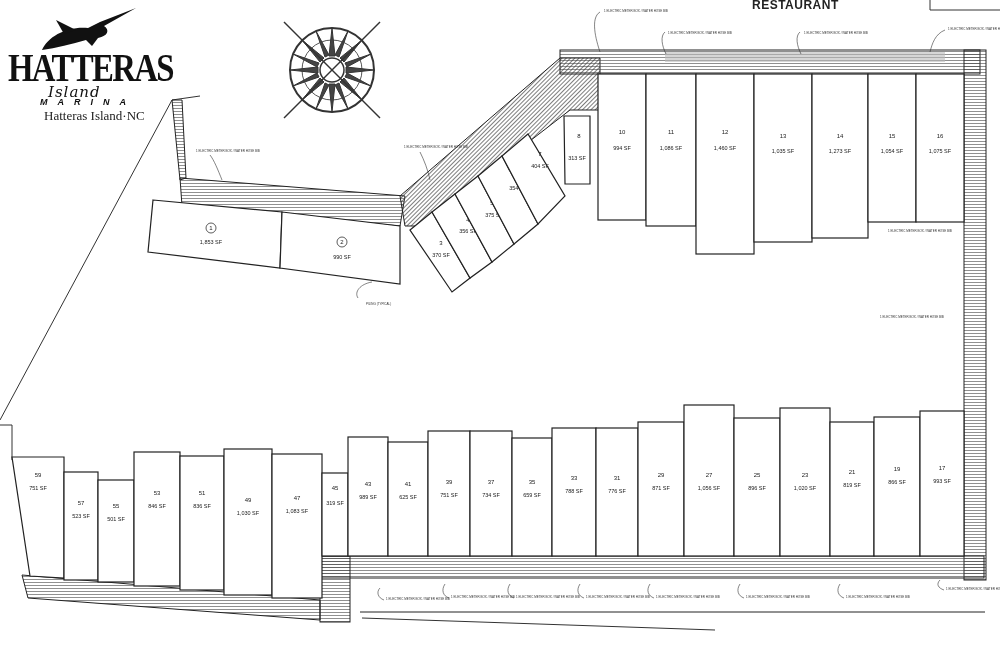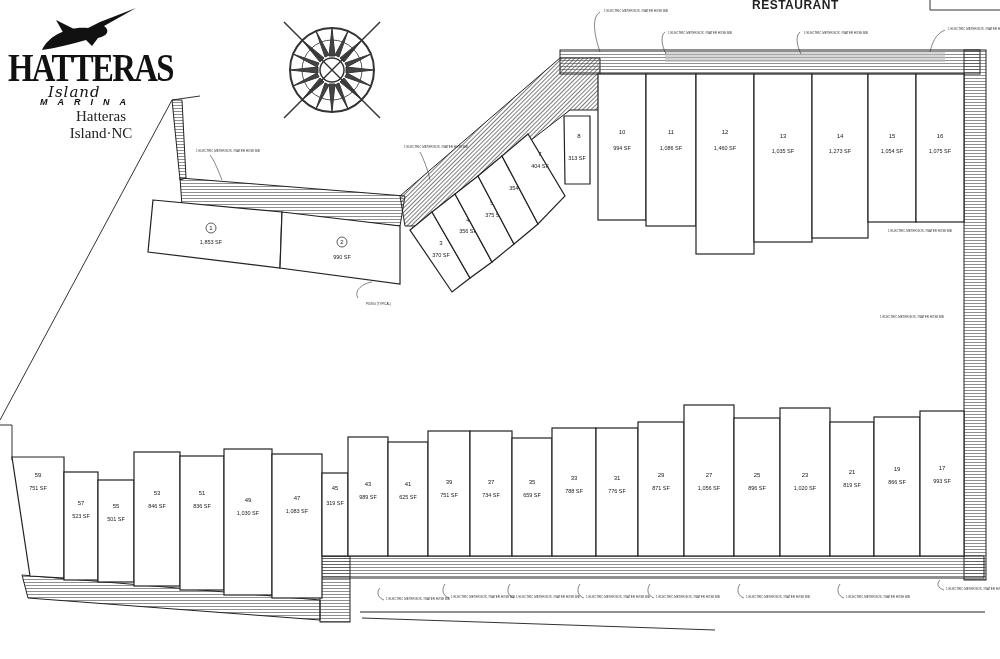--- a/index.html
+++ b/index.html
@@ -2,21 +2,21 @@
 <html><head>
 <meta charset="utf-8">
 <style>
   html,body{margin:0;padding:0;background:#fff;}
   body{width:1000px;height:659px;overflow:hidden;position:relative;font-family:"Liberation Sans",sans-serif;}
   #plan{position:absolute;left:0;top:0;width:1000px;height:659px;}
   .logo{position:absolute;left:8px;top:0;width:150px;height:120px;}
   .logo-title{position:absolute;left:0;top:48px;font-family:"Liberation Serif",serif;font-size:40px;font-weight:bold;letter-spacing:-2px;color:#111;line-height:40px;transform:scaleX(0.82);transform-origin:left top;}
   .logo-sub1{position:absolute;left:40px;top:83px;font-family:"DejaVu Serif",serif;font-style:italic;font-size:15px;color:#111;letter-spacing:1px;}
   .logo-sub2{position:absolute;left:32px;top:97px;font-size:9px;letter-spacing:10px;color:#111;font-weight:bold;font-style:italic;}
-  .logo-sub3{position:absolute;left:36px;top:108px;font-family:"Liberation Serif",serif;font-size:15px;color:#222;text-align:center;}
+  .logo-sub3{position:absolute;left:36px;top:108px;font-family:"Liberation Serif",serif;font-size:13px;color:#222;}
   .restaurant{position:absolute;left:752px;top:-2px;font-size:12px;font-weight:bold;color:#222;letter-spacing:0.5px;}
   .slip-num{font-family:"Liberation Sans",sans-serif;font-size:6px;fill:#222;text-anchor:middle;}
   .slip-area{font-family:"Liberation Sans",sans-serif;font-size:5.5px;fill:#222;text-anchor:middle;}
   .note{font-family:"Liberation Sans",sans-serif;font-size:3px;fill:#333;}
 </style>
 </head>
 <body>
 
 <div class="logo">
   <svg style="position:absolute;left:30px;top:6px" width="100" height="48" viewBox="0 0 100 48">

